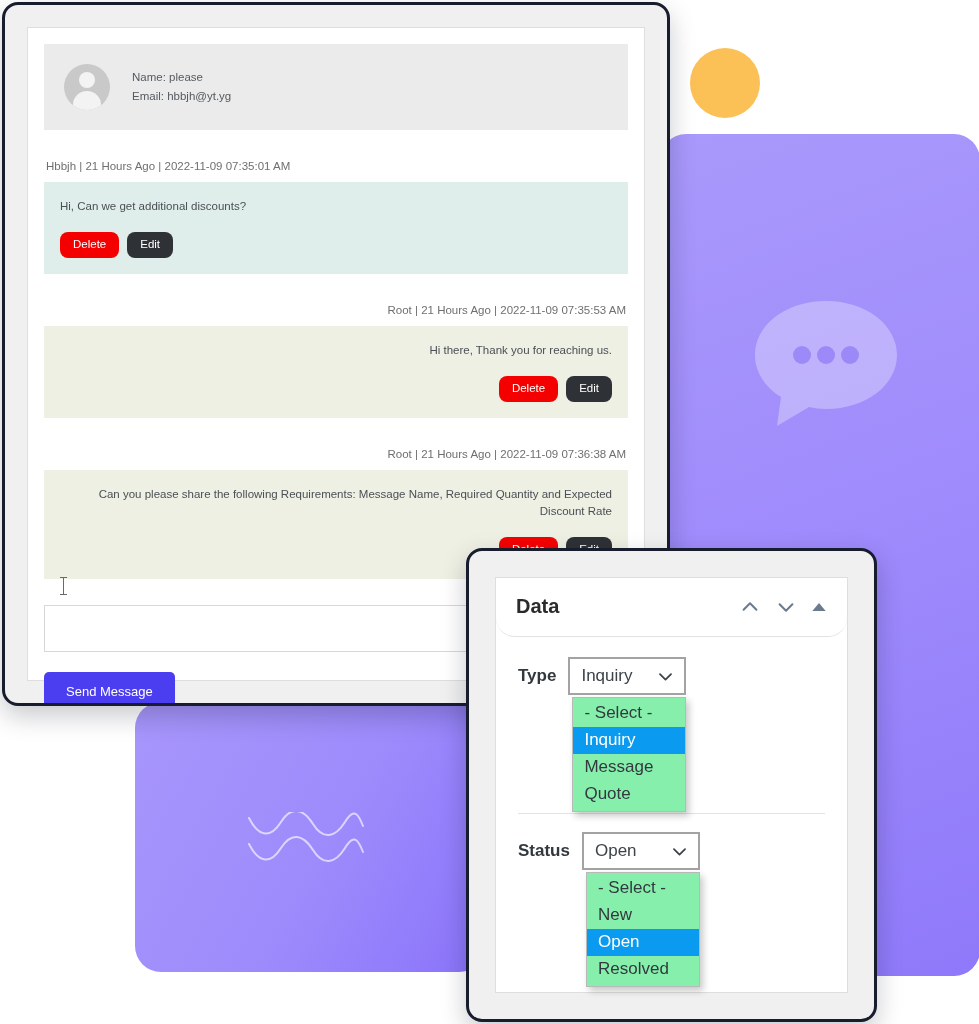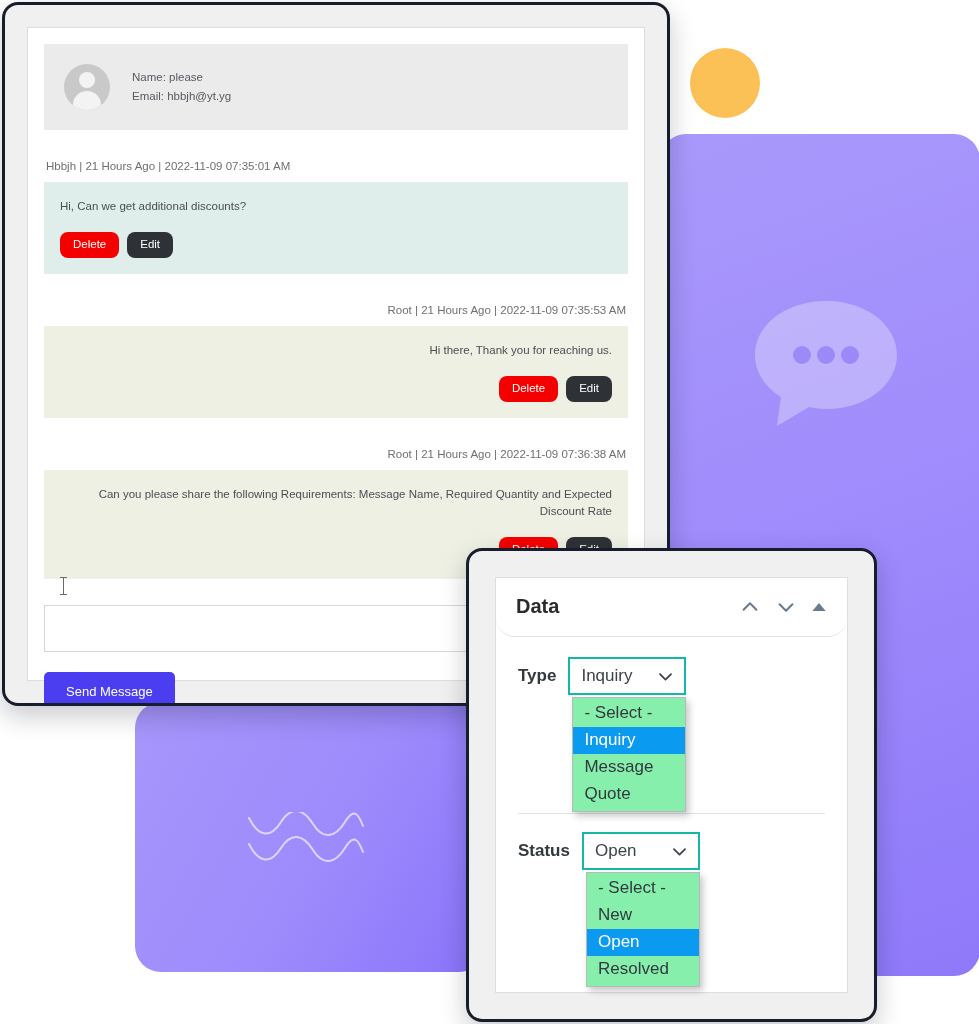--- a/index.html
+++ b/index.html
@@ -154,21 +154,21 @@
     line-height: 1;
   }
 
   
   .data-body { padding: 20px 22px 22px 22px; position: relative; }
   .field-row { display: flex; align-items: center; gap: 12px; position: relative; }
   .field-label { font-size: 17px; font-weight: bold; color: #32383d; }
 
   .select-box {
     position: relative;
-    border: 2px solid #14b8a6;
+    border: 2px solid #a3a3a3;
     background: #ffffff;
     width: 118px;
     height: 38px;
     display: flex;
     align-items: center;
     justify-content: space-between;
     padding: 0 9px 0 11px;
     cursor: pointer;
   }
   .select-value { font-size: 17px; color: #3c4349; }

